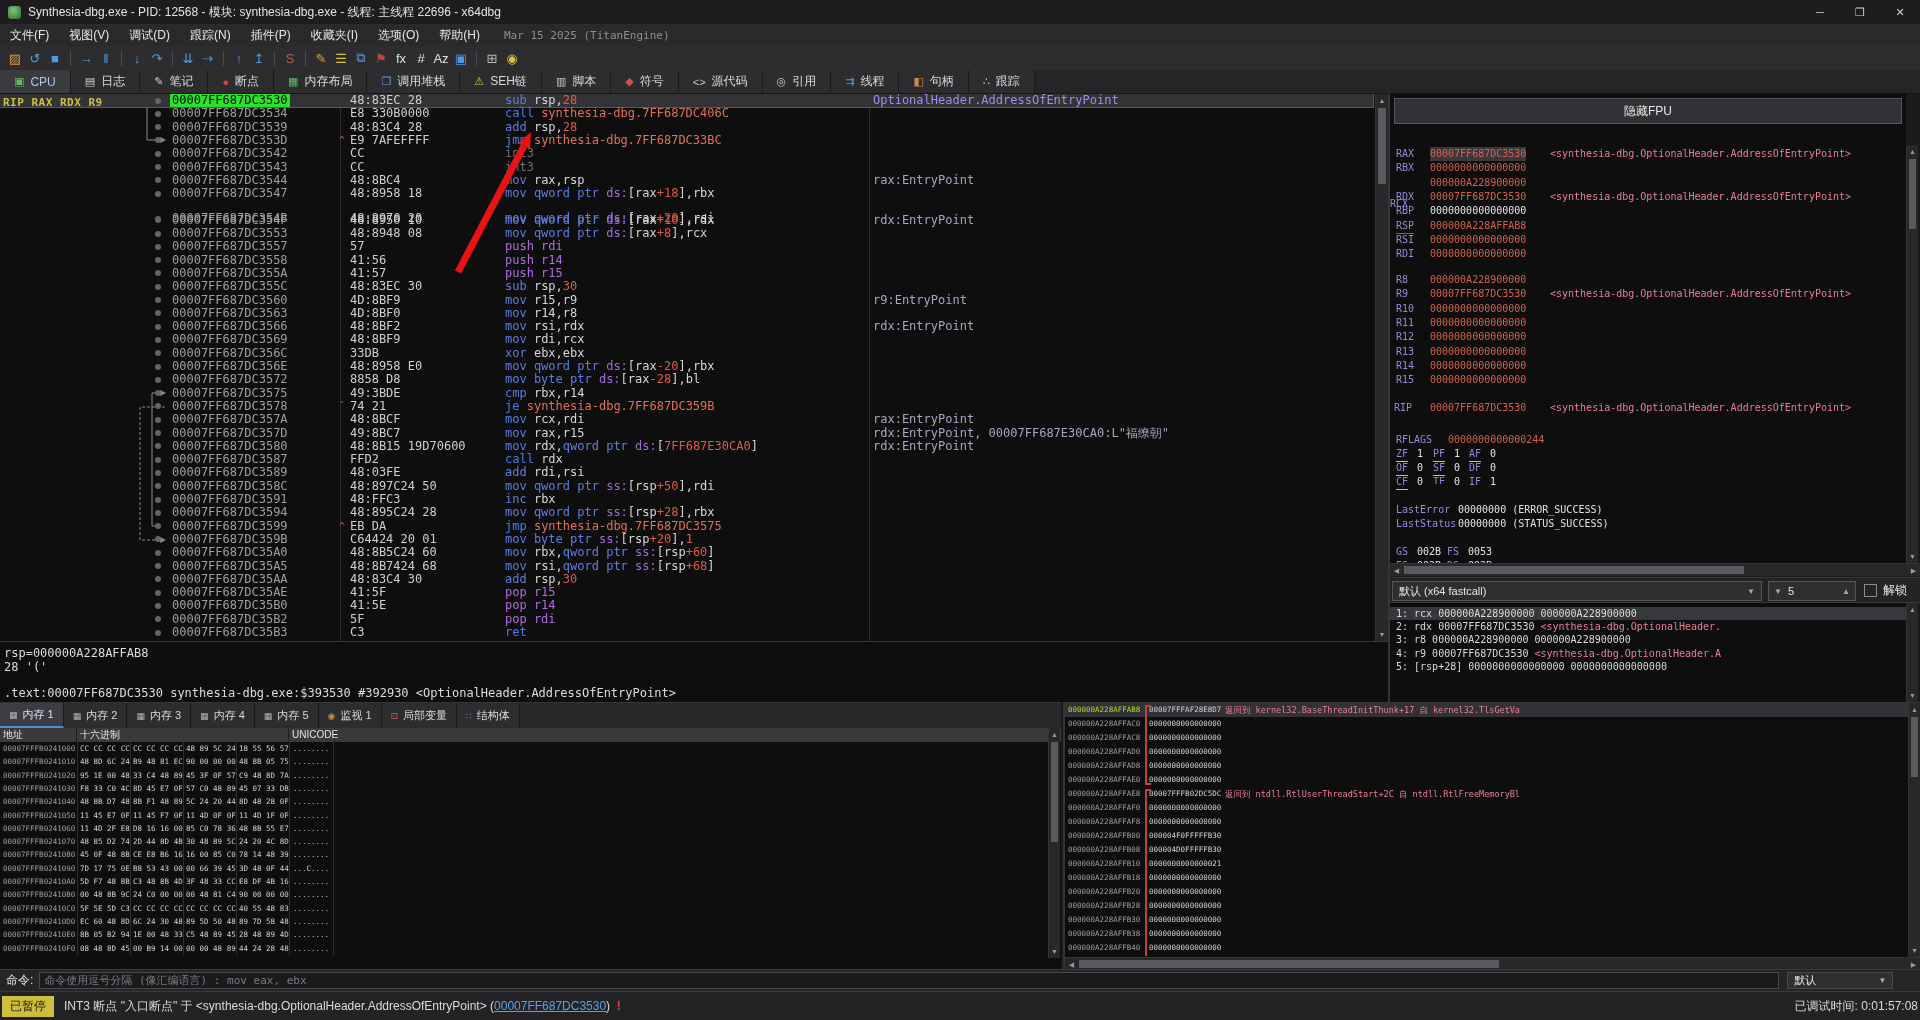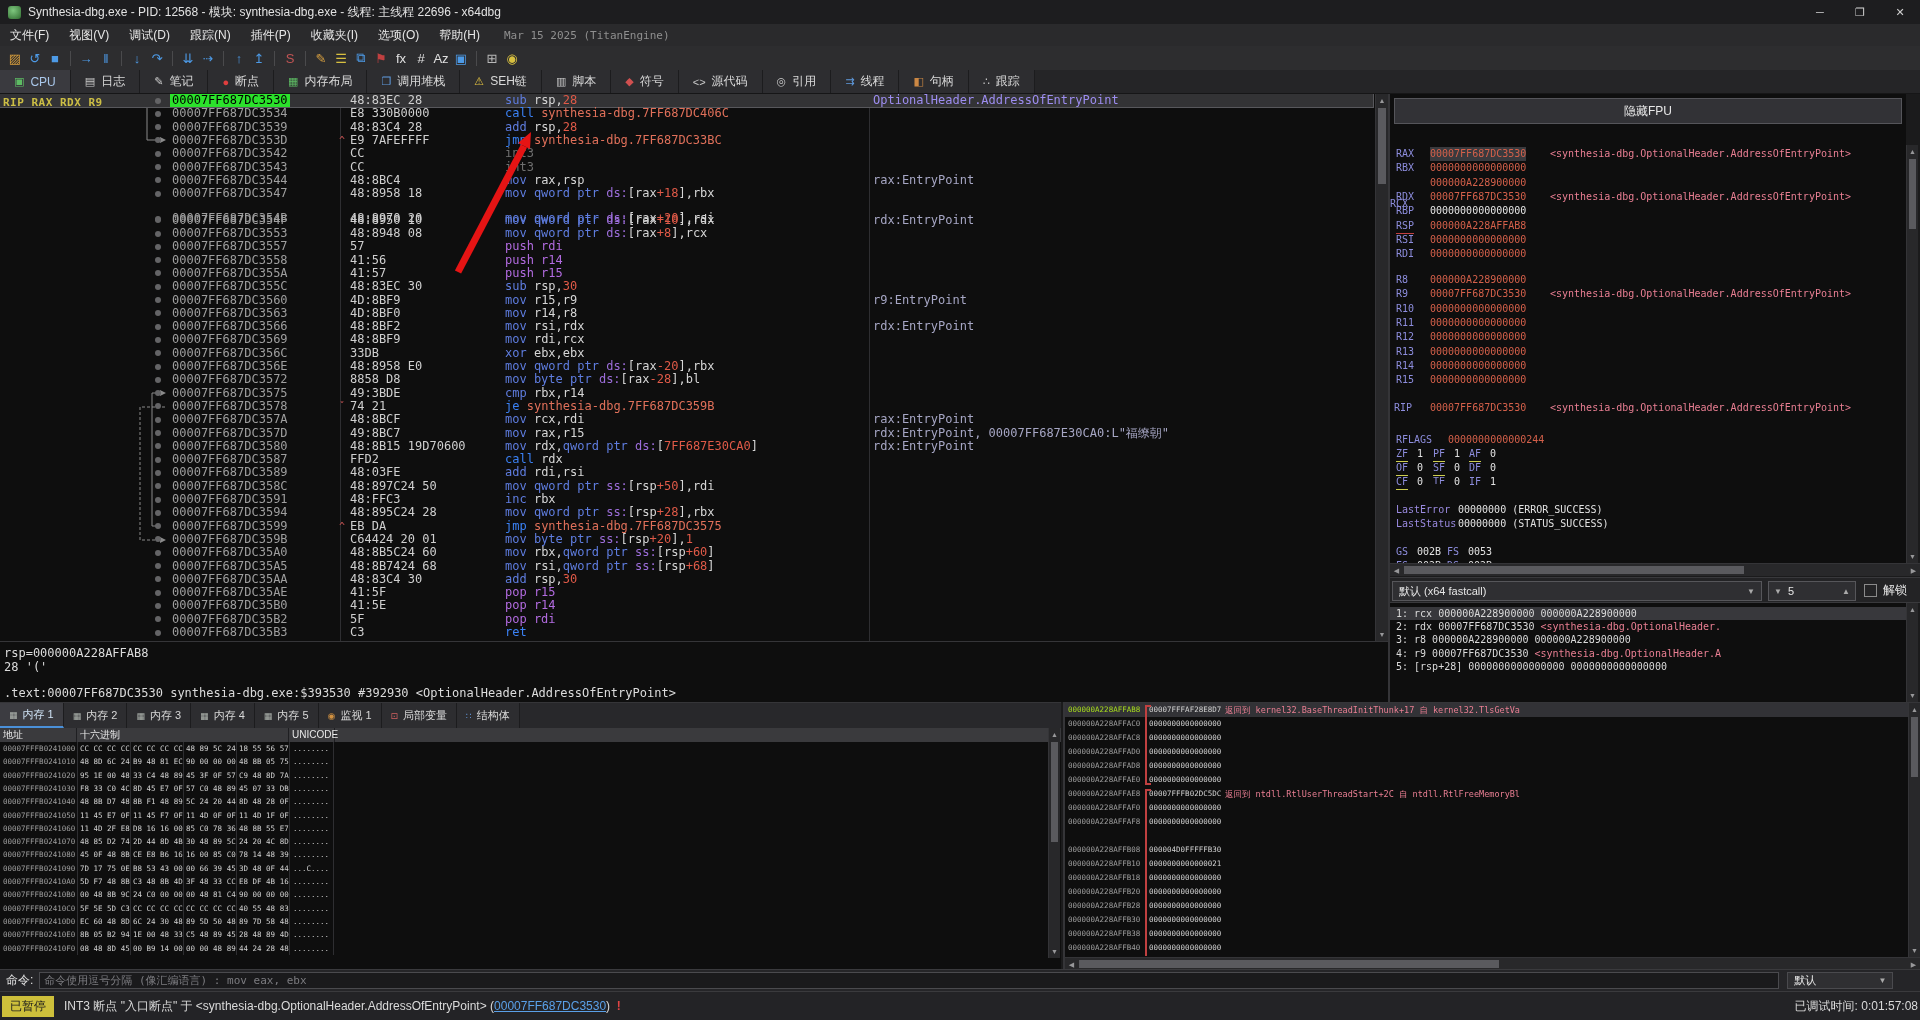--- a/index.html
+++ b/index.html
@@ -465,20 +465,21 @@
   <div id="stackrows">
       <div class="srow ssel" style="top: 0px;"><span class="saddr saddr-sel">000000A228AFFAB8</span><span class="sval">00007FFFAF28E8D7</span><span class="scomment">返回到 kernel32.BaseThreadInitThunk+17 自 kernel32.TlsGetVa</span></div>
       <div class="srow" style="top: 14px;"><span class="saddr">000000A228AFFAC0</span><span class="sval">0000000000000000</span></div>
       <div class="srow" style="top: 28px;"><span class="saddr">000000A228AFFAC8</span><span class="sval">0000000000000000</span></div>
       <div class="srow" style="top: 42px;"><span class="saddr">000000A228AFFAD0</span><span class="sval">0000000000000000</span></div>
       <div class="srow" style="top: 56px;"><span class="saddr">000000A228AFFAD8</span><span class="sval">0000000000000000</span></div>
       <div class="srow" style="top: 70px;"><span class="saddr">000000A228AFFAE0</span><span class="sval">0000000000000000</span></div>
       <div class="srow" style="top: 84px;"><span class="saddr">000000A228AFFAE8</span><span class="sval">00007FFFB02DC5DC</span><span class="scomment">返回到 ntdll.RtlUserThreadStart+2C 自 ntdll.RtlFreeMemoryBl</span></div>
       <div class="srow" style="top: 98px;"><span class="saddr">000000A228AFFAF0</span><span class="sval">0000000000000000</span></div>
       <div class="srow" style="top: 112px;"><span class="saddr">000000A228AFFAF8</span><span class="sval">0000000000000000</span></div>
+      <div class="srow" style="top: 126px;"><span class="saddr">000000A228AFFB00</span><span class="sval">000004F0FFFFFB30</span></div>
       <div class="srow" style="top: 140px;"><span class="saddr">000000A228AFFB08</span><span class="sval">000004D0FFFFFB30</span></div>
       <div class="srow" style="top: 154px;"><span class="saddr">000000A228AFFB10</span><span class="sval">0000000000000021</span></div>
       <div class="srow" style="top: 168px;"><span class="saddr">000000A228AFFB18</span><span class="sval">0000000000000000</span></div>
       <div class="srow" style="top: 182px;"><span class="saddr">000000A228AFFB20</span><span class="sval">0000000000000000</span></div>
       <div class="srow" style="top: 196px;"><span class="saddr">000000A228AFFB28</span><span class="sval">0000000000000000</span></div>
       <div class="srow" style="top: 210px;"><span class="saddr">000000A228AFFB30</span><span class="sval">0000000000000000</span></div>
       <div class="srow" style="top: 224px;"><span class="saddr">000000A228AFFB38</span><span class="sval">0000000000000000</span></div>
       <div class="srow" style="top: 238px;"><span class="saddr">000000A228AFFB40</span><span class="sval">0000000000000000</span></div>
       <div class="srow" style="top: 252px;"><span class="saddr">000000A228AFFB48</span><span class="sval">0000000000000000</span></div>
     </div>

